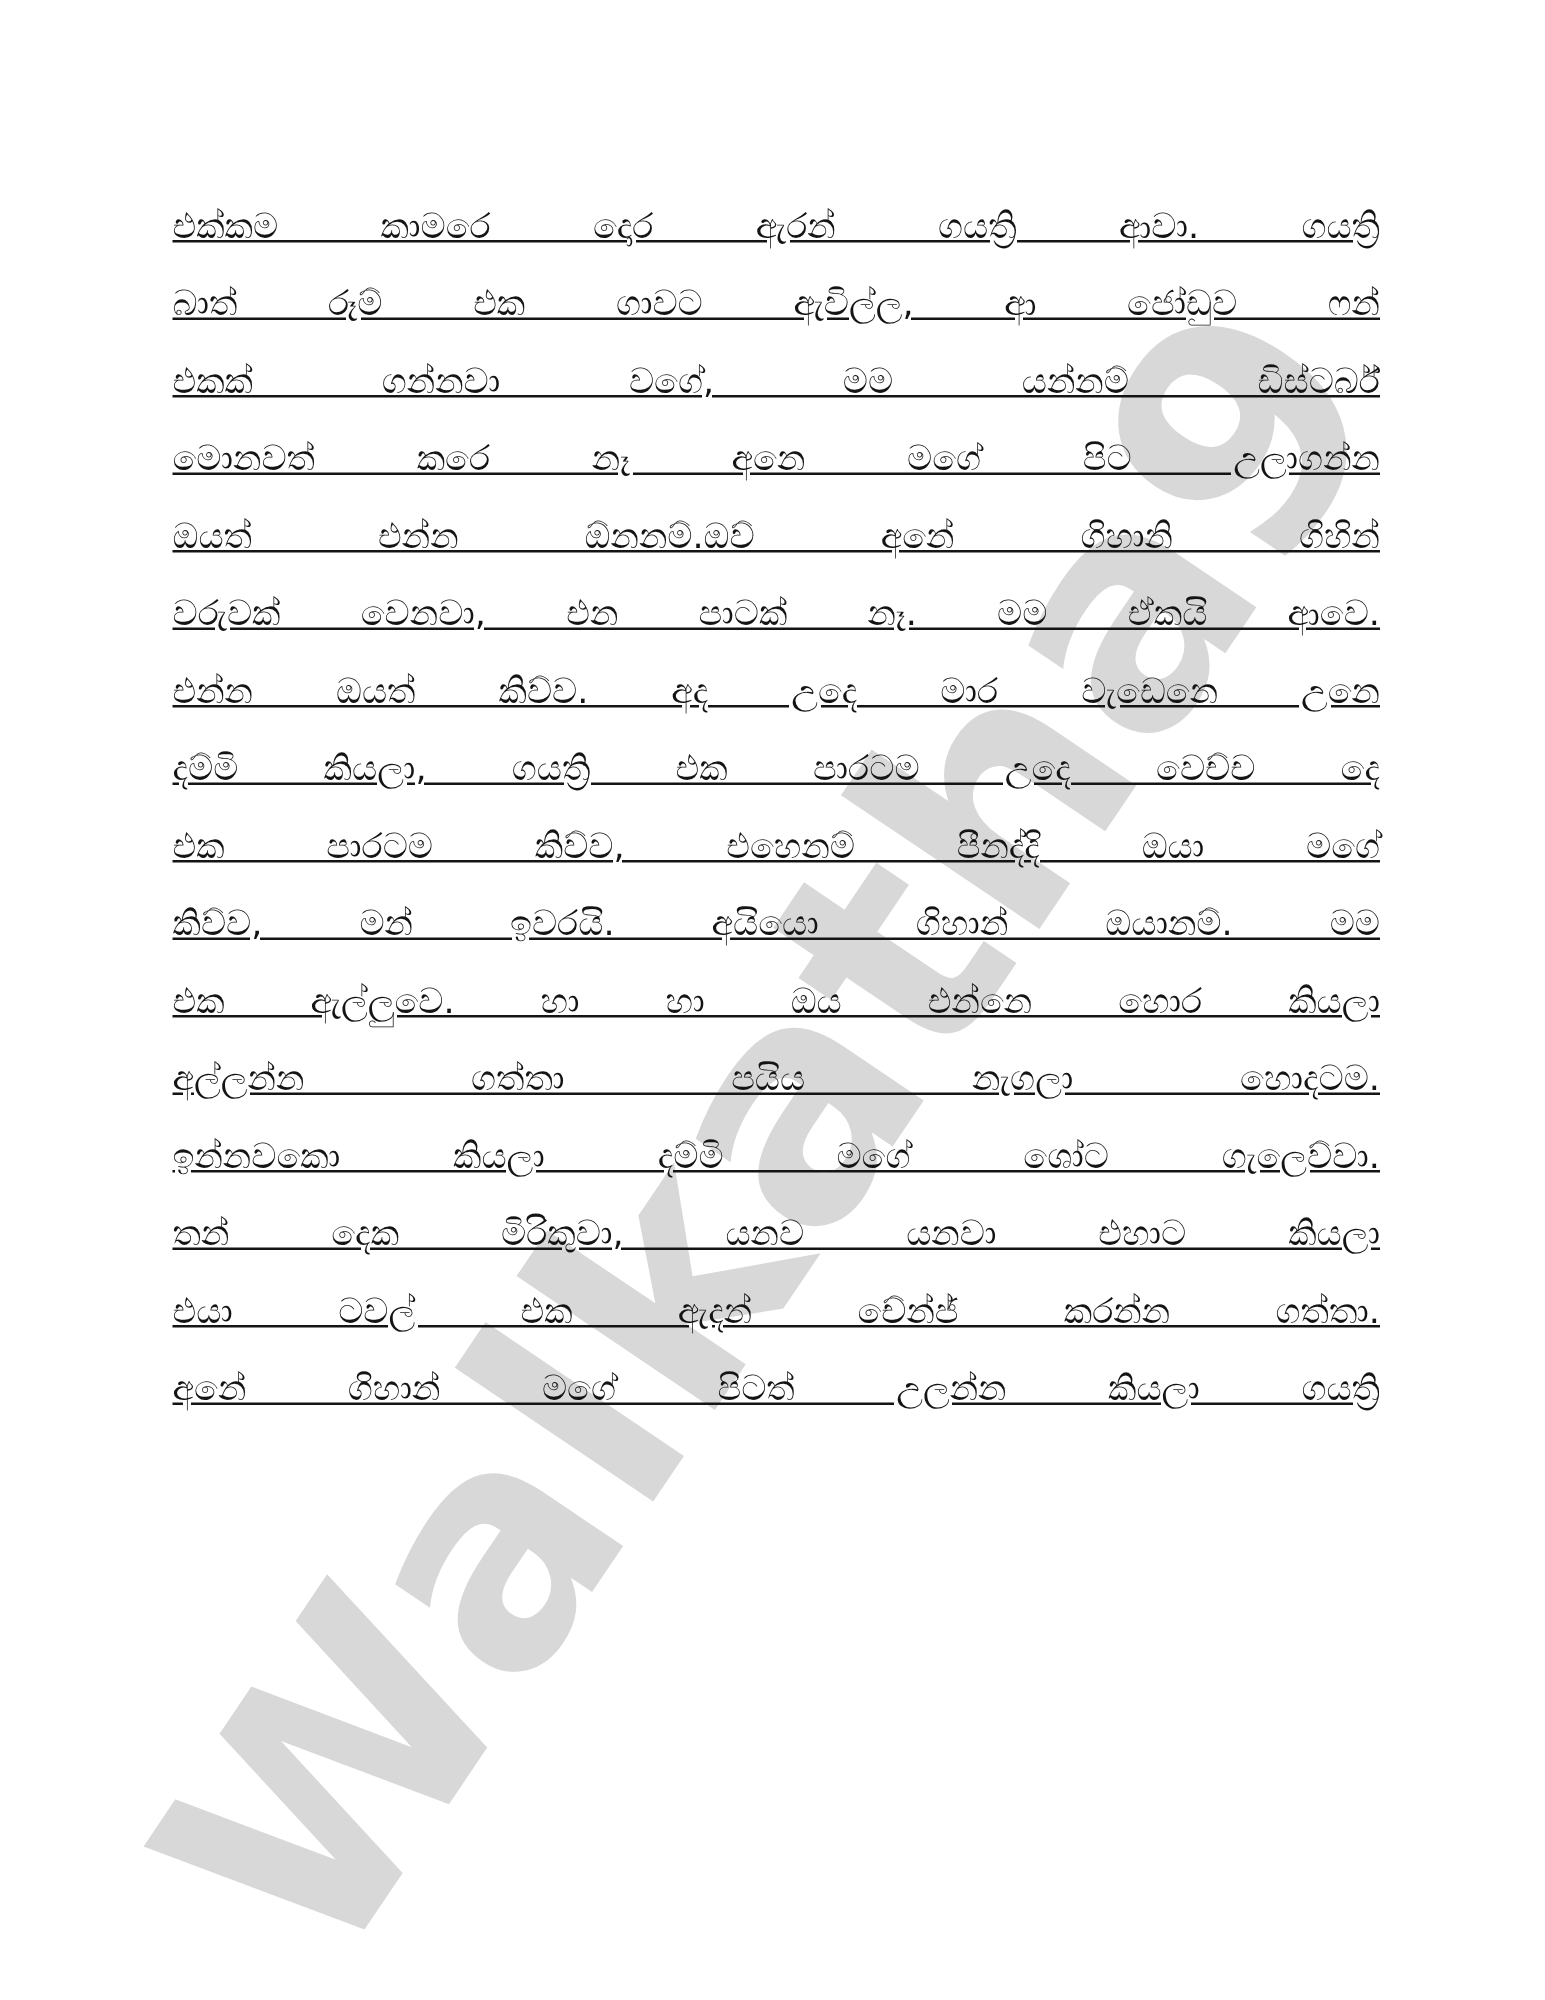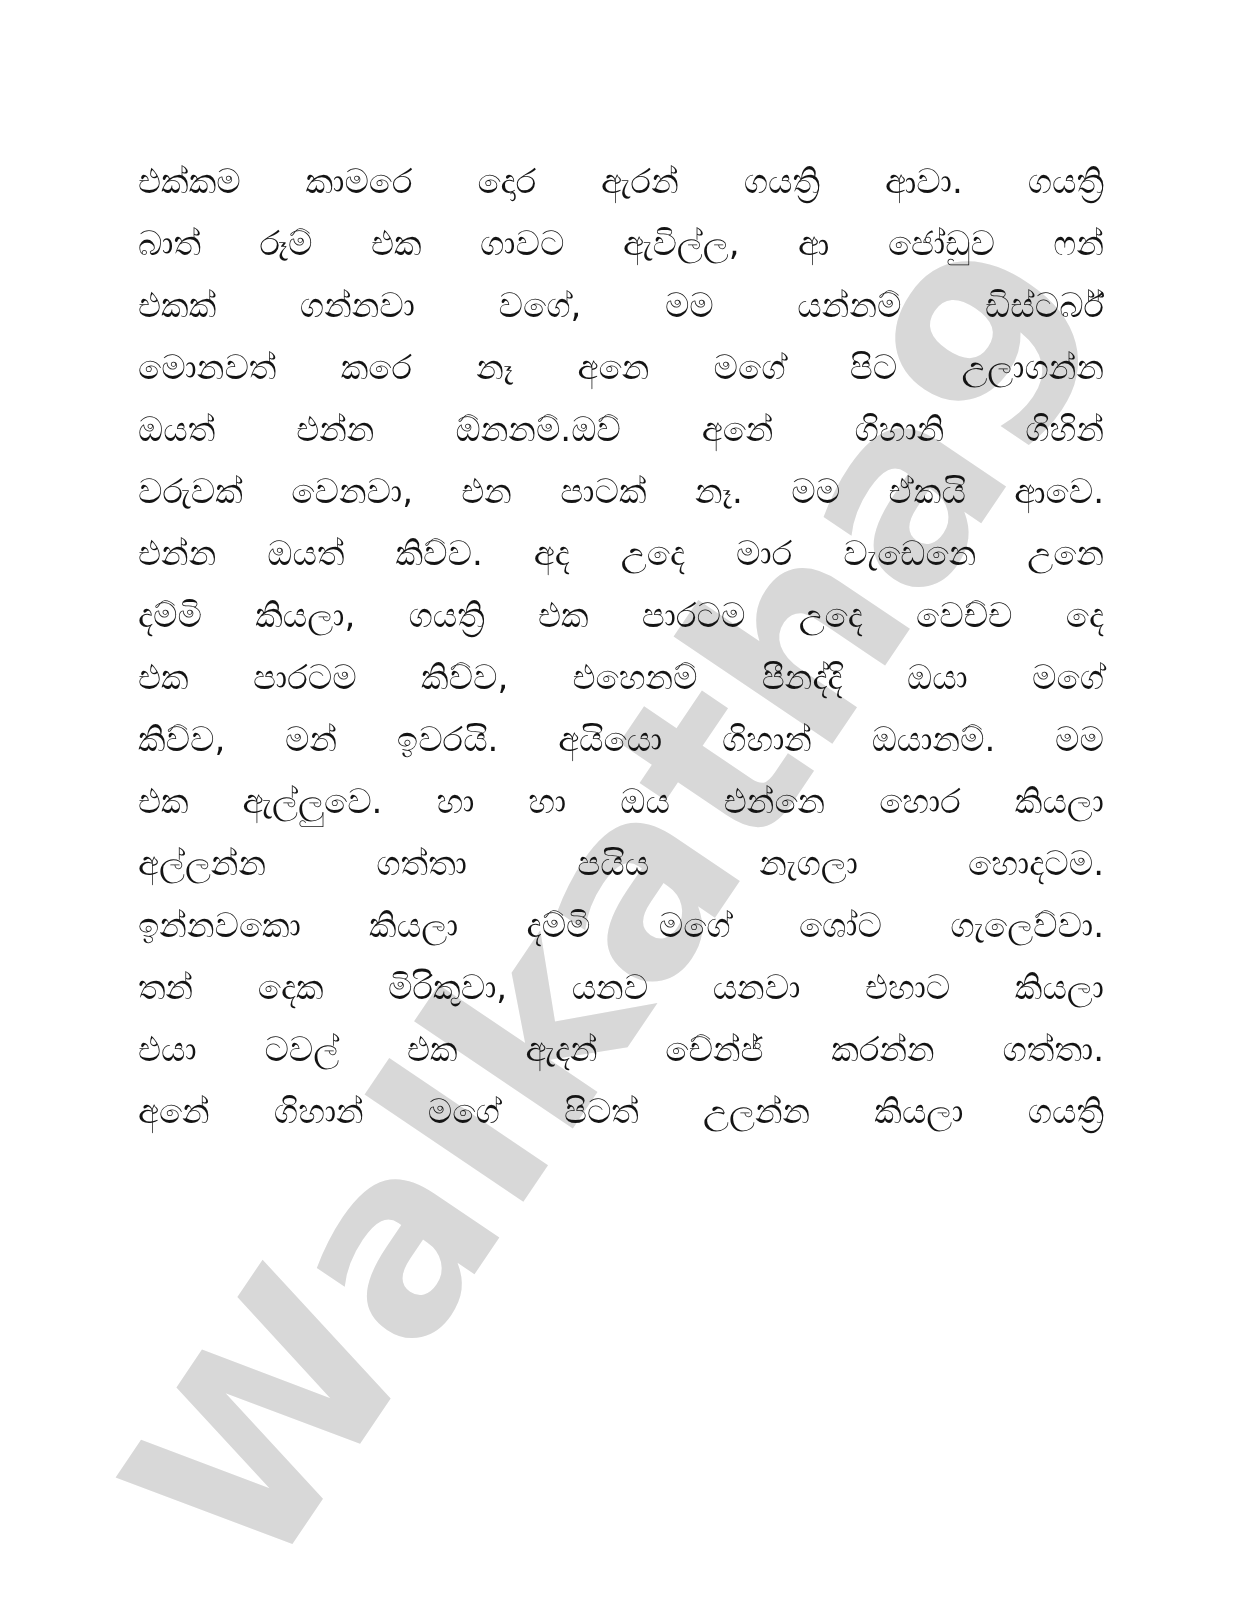--- a/index.html
+++ b/index.html
@@ -31,28 +31,29 @@
   }
   .content {
     position: absolute;
     left: 138px;
     top: 150px;
     width: 966px;
     z-index: 2;
     color: #141414;
   }
   .line {
-    font-size: 34px;
+    font-size: 28px;
     height: 62px;
     line-height: 62px;
     white-space: normal;
     text-align: justify;
     text-align-last: justify;
     -moz-text-align-last: justify;
     overflow: visible;
+    text-decoration: underline;
   }
 </style>
 </head>
 <body>
 
 <div class="page">
   <div class="watermark" style="color: rgb(216, 216, 216);">Walkatha9</div>
   <div class="content" style="color: rgb(20, 20, 20);">
       <div class="line">එක්කම කාමරෙ දොර ඇරන් ගයත්‍රි ආවා. ගයත්‍රි</div>
       <div class="line">බාත් රූම් එක ගාවට ඇවිල්ල, ආ ජෝඩුව ෆන්</div>

